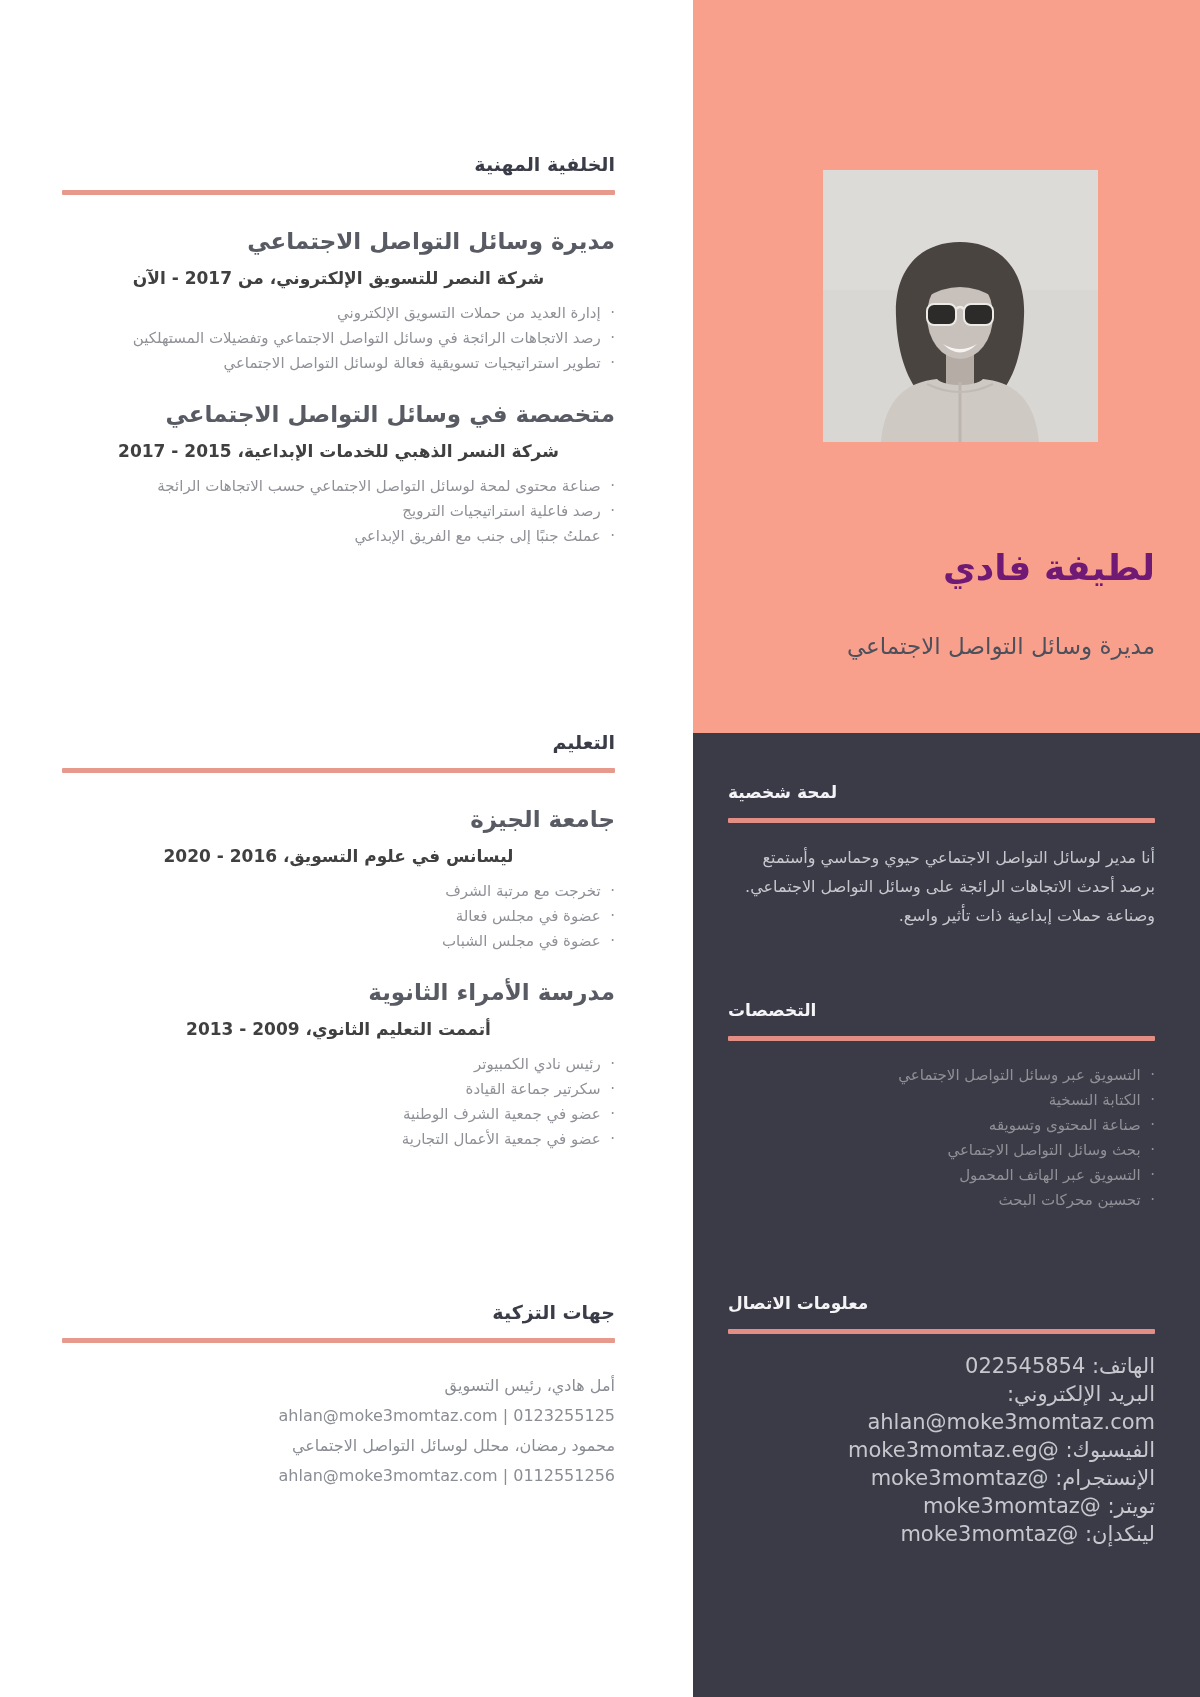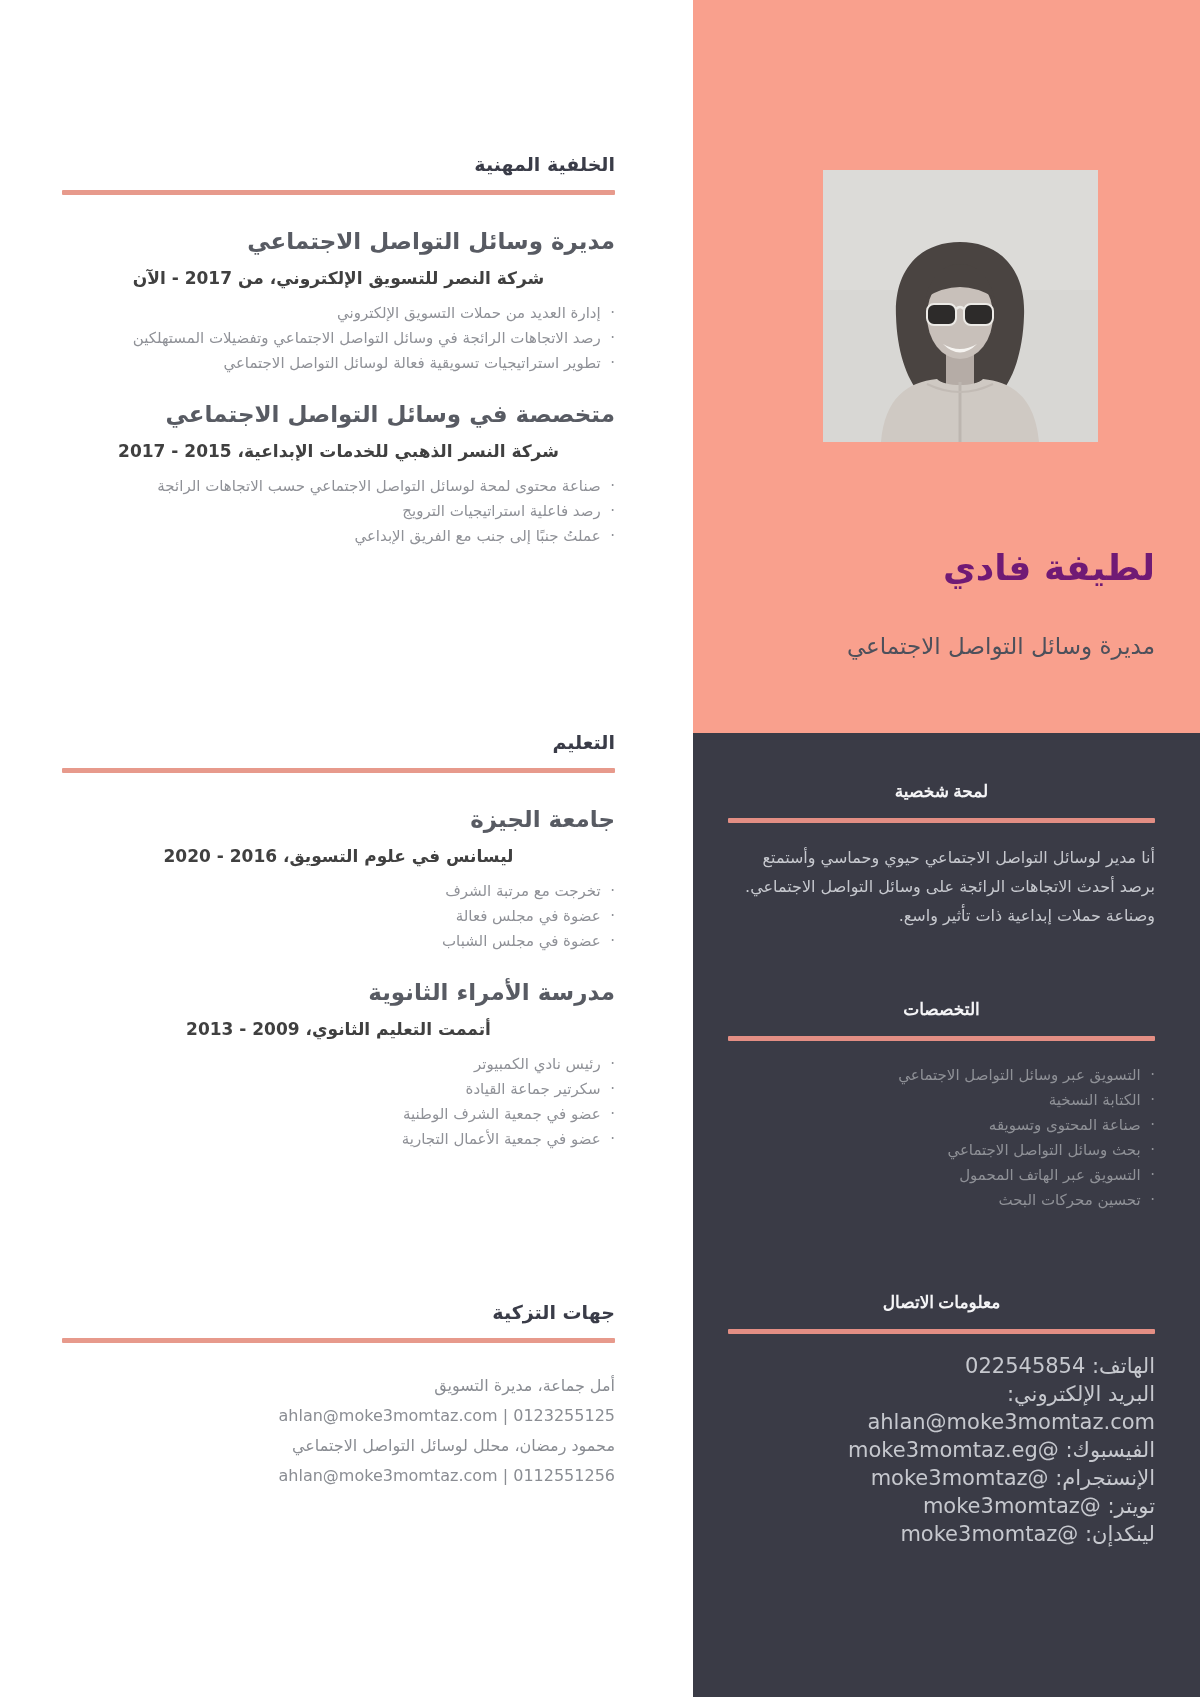--- a/index.html
+++ b/index.html
@@ -31,22 +31,22 @@
   .person-title {
     position:absolute; top:630px; right:45px; left:35px;
     text-align:right; font-size:23px; color:#4d505b; line-height:32px;
   }
   .sidebar-bottom {
     position:absolute; top:733px; left:0; width:100%; height:964px;
     background:#3a3b46;
     padding:0 45px 0 35px;
   }
   .dark-heading {
-    color:#f4f4f6; font-size:17px; font-weight:bold; text-align:center;
-    line-height:24px; letter-spacing:0.5px;font-family:Liberation Serif, serif;
+    color:#f4f4f6; font-size:17px; font-weight:bold; text-align:left;
+    line-height:24px; letter-spacing:0.5px;
   }
   .dark-rule { height:5px; background:#e38e84; margin-top:14px; border-radius:1px; }
   .summary-heading { padding-top:47px; }
   .summary-text {
     margin-top:20px; color:#c6c8ce; font-size:16px; line-height:29px; text-align:right;
   }
   .spec-heading { margin-top:68px; }
   .spec-list { margin-top:22px; }
   .spec-item {
     color:#c6c8ce; font-size:15.5px; line-height:25px; text-align:right;
@@ -199,18 +199,18 @@
       <div class="bullet">عضو في جمعية الأعمال التجارية</div>
     </div>
   </div>
 </section>
 
 <section class="section sec-ref">
   <h2 class="light-heading">جهات التزكية</h2>
   <div class="light-rule"></div>
 
   <div class="ref-list">
-    <div class="ref-line">أمل جماعة، مديرة التسويق</div>
+    <div class="ref-line">أمل هادي، رئيس التسويق</div>
     <div class="ref-line"><span class="ltr-isolate">ahlan@moke3momtaz.com | 0123255125</span></div>
     <div class="ref-line">محمود رمضان، محلل لوسائل التواصل الاجتماعي</div>
     <div class="ref-line"><span class="ltr-isolate">ahlan@moke3momtaz.com | 0112551256</span></div>
   </div>
 </section>
 
 </body></html>

